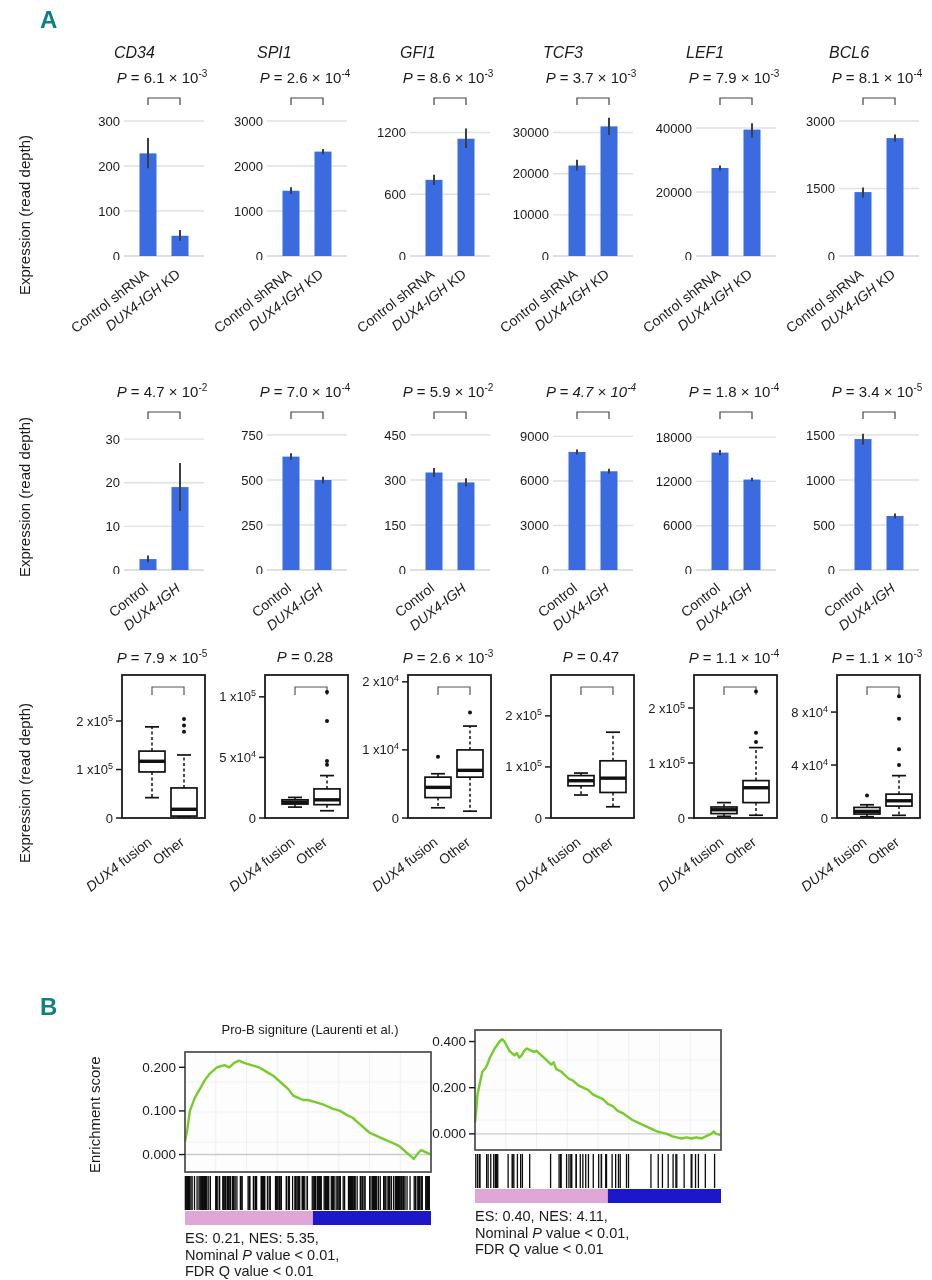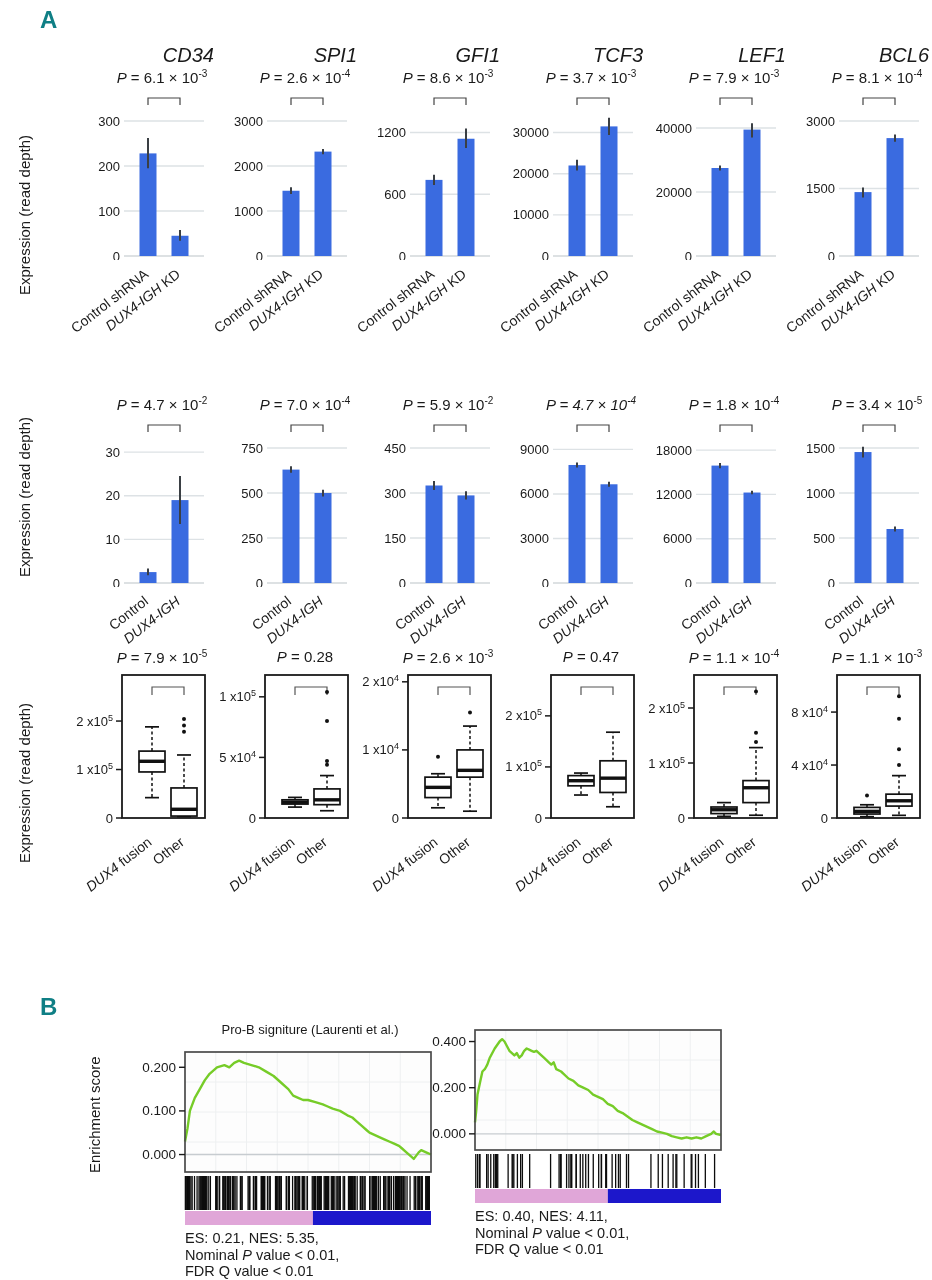--- a/index.html
+++ b/index.html
@@ -1,21 +1,21 @@
 <!DOCTYPE html>
 <html><head>
 <meta charset="utf-8">
 <style>
   html,body{margin:0;padding:0;background:#fff;}
   .page{position:relative;width:932px;height:1280px;background:#ffffff;
         font-family:"Liberation Sans",sans-serif;color:#1a1a1a;overflow:hidden;}
   .panel-letter{position:absolute;left:40px;font-size:24px;font-weight:bold;color:#0f7f85;}
   .chart-row{position:absolute;left:64px;display:flex;}
   .cell{position:relative;flex:0 0 143px;width:143px;}
-  .ctitle{margin-left:50px;width:100px;text-align:right;font-style:italic;font-size:20px;height:24px;white-space:nowrap;}
+  .ctitle{margin-left:50px;width:100px;text-align:left;font-style:italic;font-size:16px;height:24px;white-space:nowrap;}
   .plabel{margin-left:42px;width:112px;text-align:center;font-size:15px;height:22px;white-space:nowrap;}
   .plabel sup{font-size:10px;}
   .xlabels{position:relative;height:95px;}
   .xlab{position:absolute;top:4px;white-space:nowrap;font-size:14px;
         transform:rotate(-38deg);transform-origin:100% 50%;}
   .vlabel{position:absolute;left:16px;writing-mode:vertical-rl;transform:rotate(180deg);
           text-align:center;font-size:15px;color:#1a1a1a;}
   .gsea-cell{position:absolute;width:320px;}
   .gsea-title{margin-left:64px;width:250px;text-align:center;font-size:13px;height:22px;white-space:nowrap;}
   .gsea-caption{margin-left:64px;font-size:14.5px;line-height:1.15;margin-top:4px;}
@@ -157,21 +157,21 @@
           <line x1="116" x2="116" y1="51.7" y2="44.5" stroke="#3a3f44" stroke-width="2"></line>
         </svg>
         <div class="xlabels">
           <div class="xlab" style="right: 61px;">Control shRNA</div>
           <div class="xlab" style="right: 29px;"><i>DUX4-IGH</i> KD</div>
         </div>
       </div>
     </div>
 
   <div class="vlabel" style="top:392px;height:210px">Expression (read depth)</div>
-  <div class="chart-row" id="row2" style="top:395px">
+  <div class="chart-row" id="row2" style="top:382px">
       <div class="cell">
         <div class="plabel"><i>P</i> = 4.7 × 10<sup>-2</sup></div>
         <svg width="143" height="170">
           <line x1="60" x2="140" y1="166" y2="166" stroke="#d2d7da" stroke-width="1.4"></line>
           <text x="56" y="170.5" text-anchor="end" font-size="13" fill="#1a1a1a">0</text>
           <line x1="60" x2="140" y1="122.36363636363636" y2="122.36363636363636" stroke="#dde2e5" stroke-width="1.4"></line>
           <text x="56" y="126.86363636363636" text-anchor="end" font-size="13" fill="#1a1a1a">10</text>
           <line x1="60" x2="140" y1="78.72727272727272" y2="78.72727272727272" stroke="#dde2e5" stroke-width="1.4"></line>
           <text x="56" y="83.22727272727272" text-anchor="end" font-size="13" fill="#1a1a1a">20</text>
           <line x1="60" x2="140" y1="35.09090909090909" y2="35.09090909090909" stroke="#dde2e5" stroke-width="1.4"></line>

